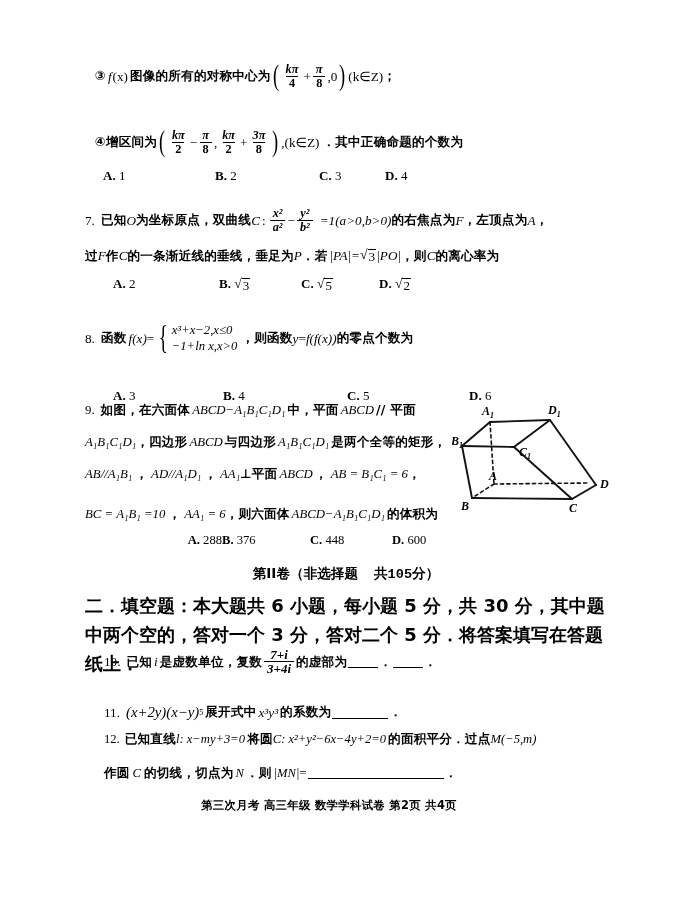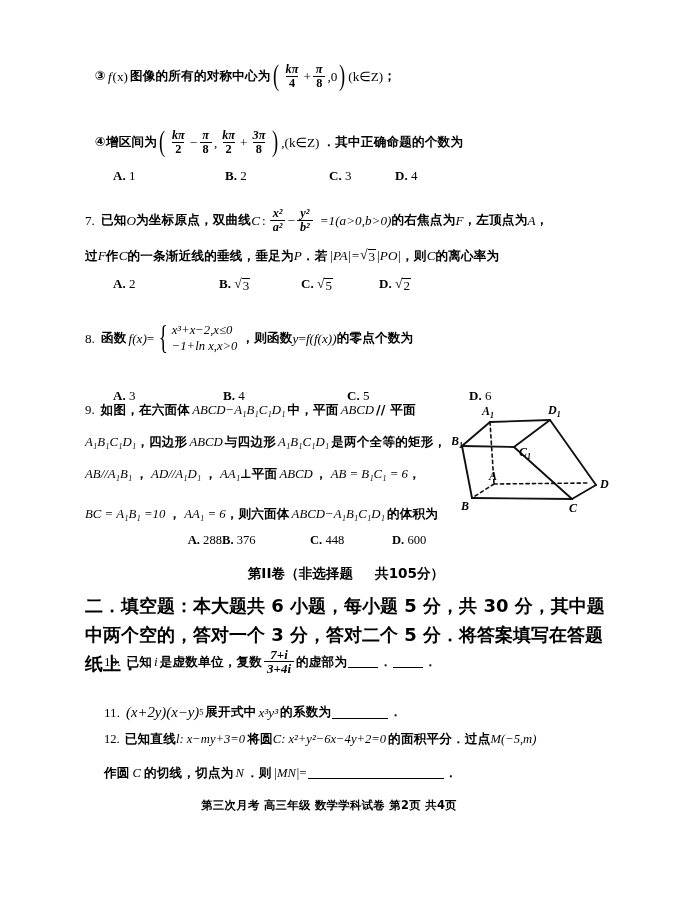--- a/index.html
+++ b/index.html
@@ -166,21 +166,21 @@
     <span class="mn">+</span>
     <span class="frac">
       <span class="num mi">3π</span>
       <span class="den mn">8</span>
     </span>
     <span class="bigparen">)</span>
     <span class="mn" style="margin-left:1px;">,(k∈Z)</span>
     <span class="cn" style="margin-left:3px;">．其中正确命题的个数为</span>
   </div>
 
-  <div class="blk" style="left:113px; top:168px; width:330px;">
+  <div class="blk" style="left:103px; top:168px; width:330px;">
     <div class="opts" style="font-size:13px;">
       <span class="opt" style="width:112px;"><span class="mn bold">A.</span> <span class="mn">1</span></span>
       <span class="opt" style="width:104px;"><span class="mn bold">B.</span> <span class="mn">2</span></span>
       <span class="opt" style="width:66px;"><span class="mn bold">C.</span> <span class="mn">3</span></span>
       <span class="opt"><span class="mn bold">D.</span> <span class="mn">4</span></span>
     </div>
   </div>
 
   <div class="blk line" style="left:85px; top:207px;">
     <span class="mn" style="margin-right:6px;">7.</span>
@@ -357,21 +357,21 @@
       <text class="flab" x="67" y="58">C<tspan class="flabsub" dy="3">1</tspan></text>
       <text class="flab" x="37" y="82">A</text>
       <text class="flab" x="148" y="90">D</text>
       <text class="flab" x="9" y="112">B</text>
       <text class="flab" x="117" y="114">C</text>
     </svg>
   </div>
 
   <div class="blk" style="left:0; top:565px; width:692px;">
     <div class="hdr2 cn" style="text-align:center;">
-      <span>第II卷</span><span>（非选择题</span><span style="padding-left:22px;">共105分）</span>
+      <span>第II卷</span><span>（非选择题</span><span style="padding-left:16px;font-family:Liberation Mono, monospace;">共105分）</span>
     </div>
   </div>
 
   <div class="blk" style="left:85px; top:591px; width:520px;">
     <div class="para cn" style="font-size:18px; line-height:1.62;">
       <span>二．填空题：</span><span>本大题共 6 小题，每小题 5 分，共 30 分，其中题中两个空的，答对一个 3 分，答对二个 5 分．将答案填写在答题纸上．</span>
     </div>
   </div>
 
   <div class="blk line" style="left:104px; top:648px;">

